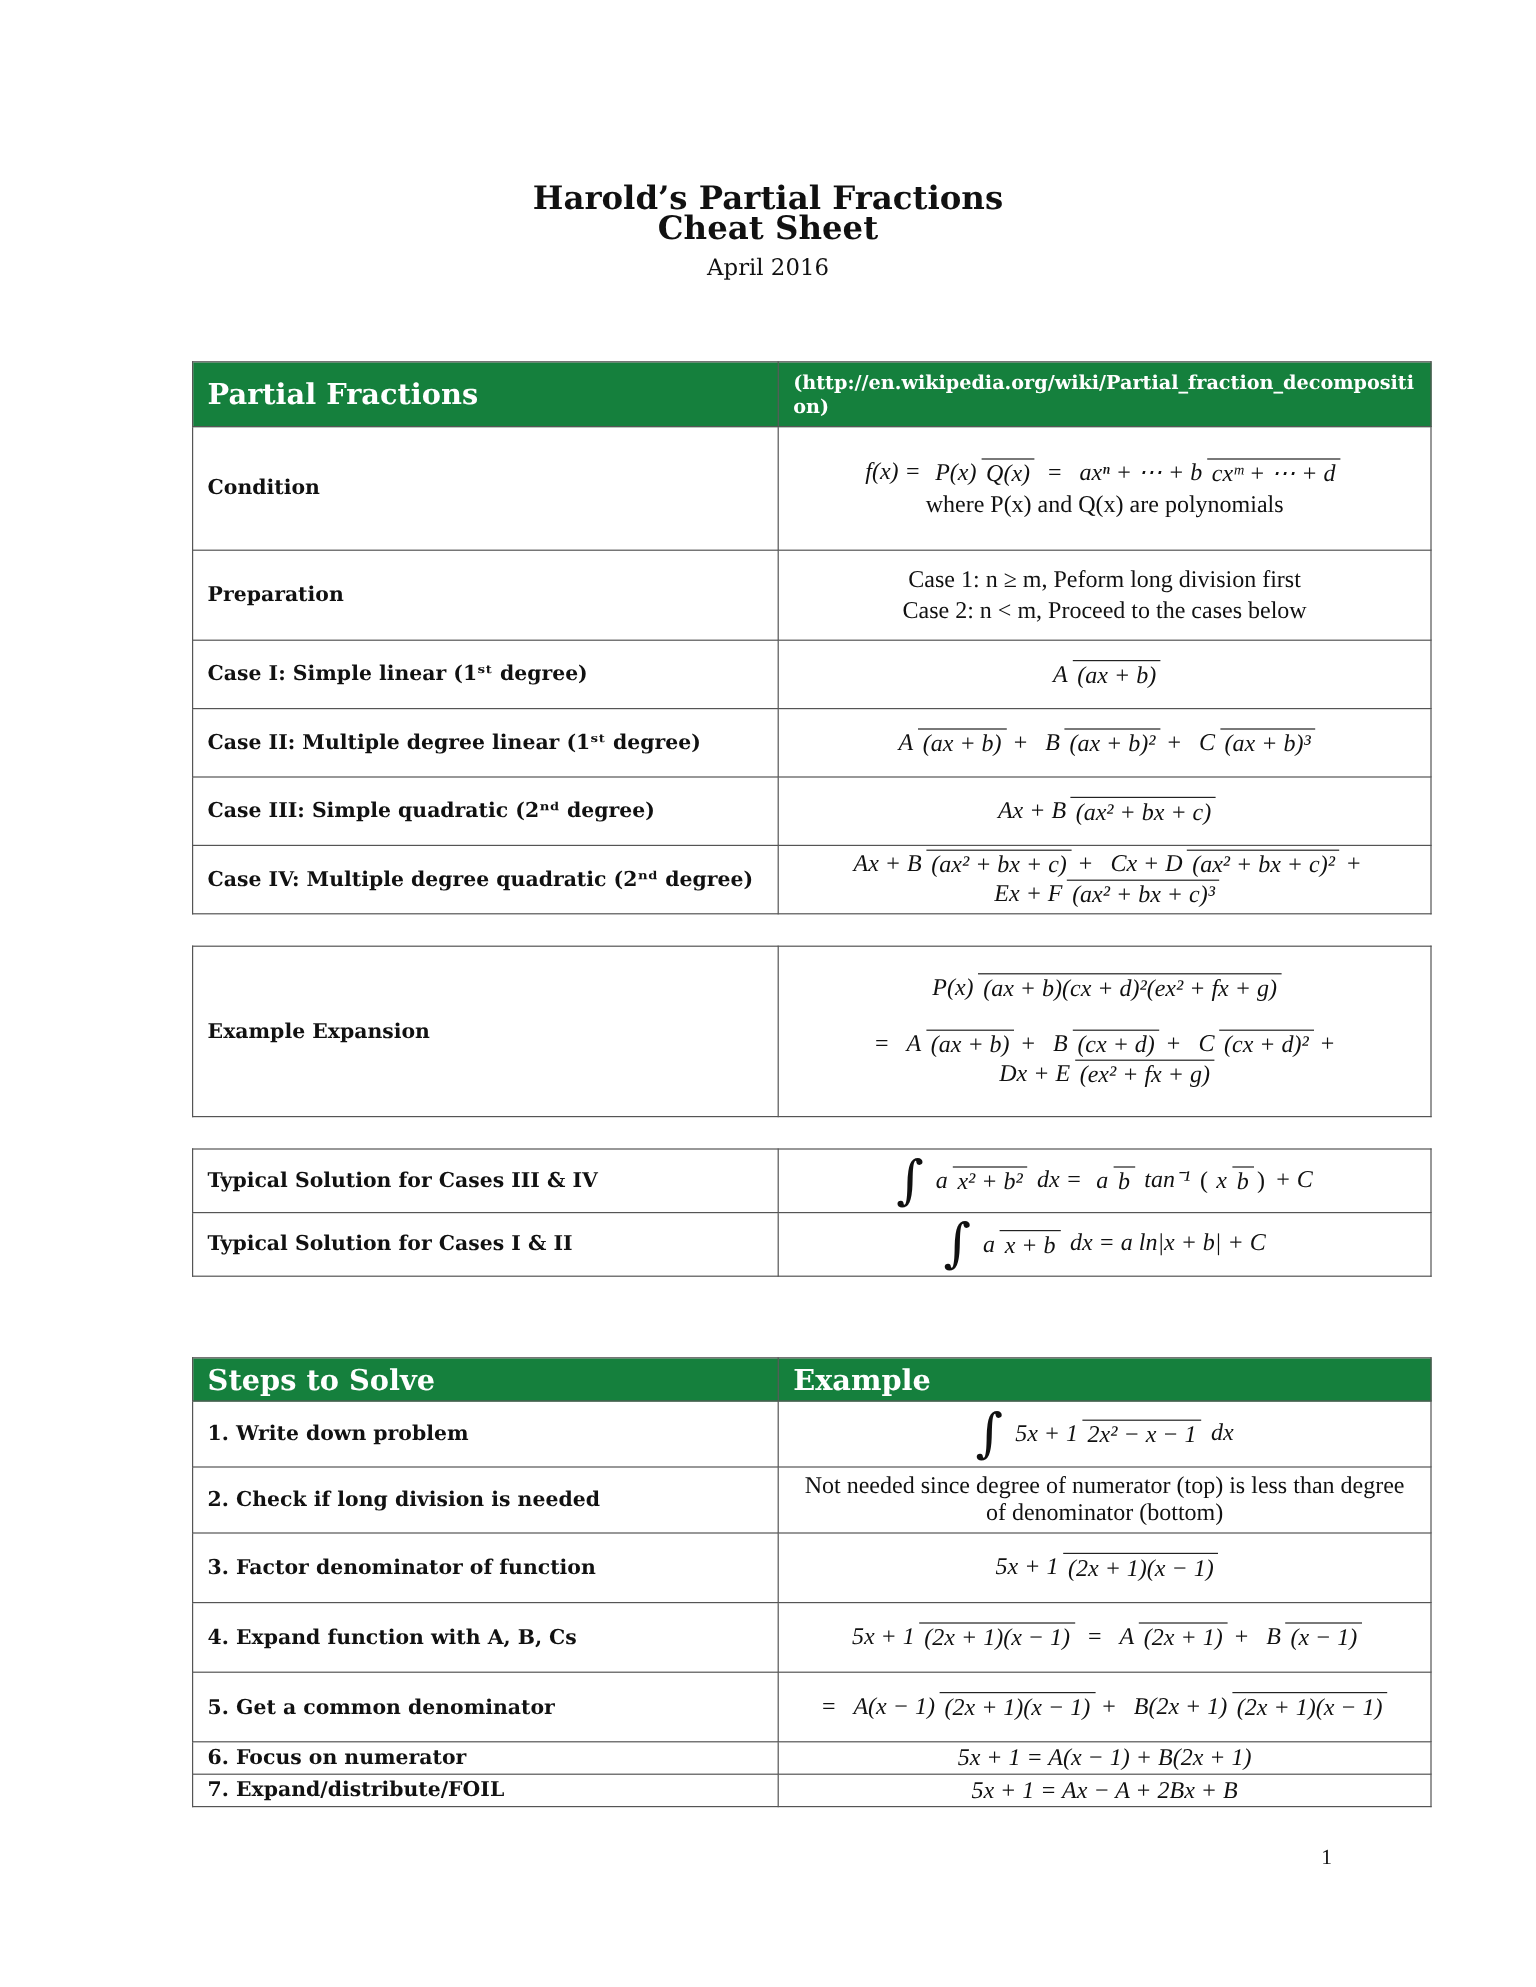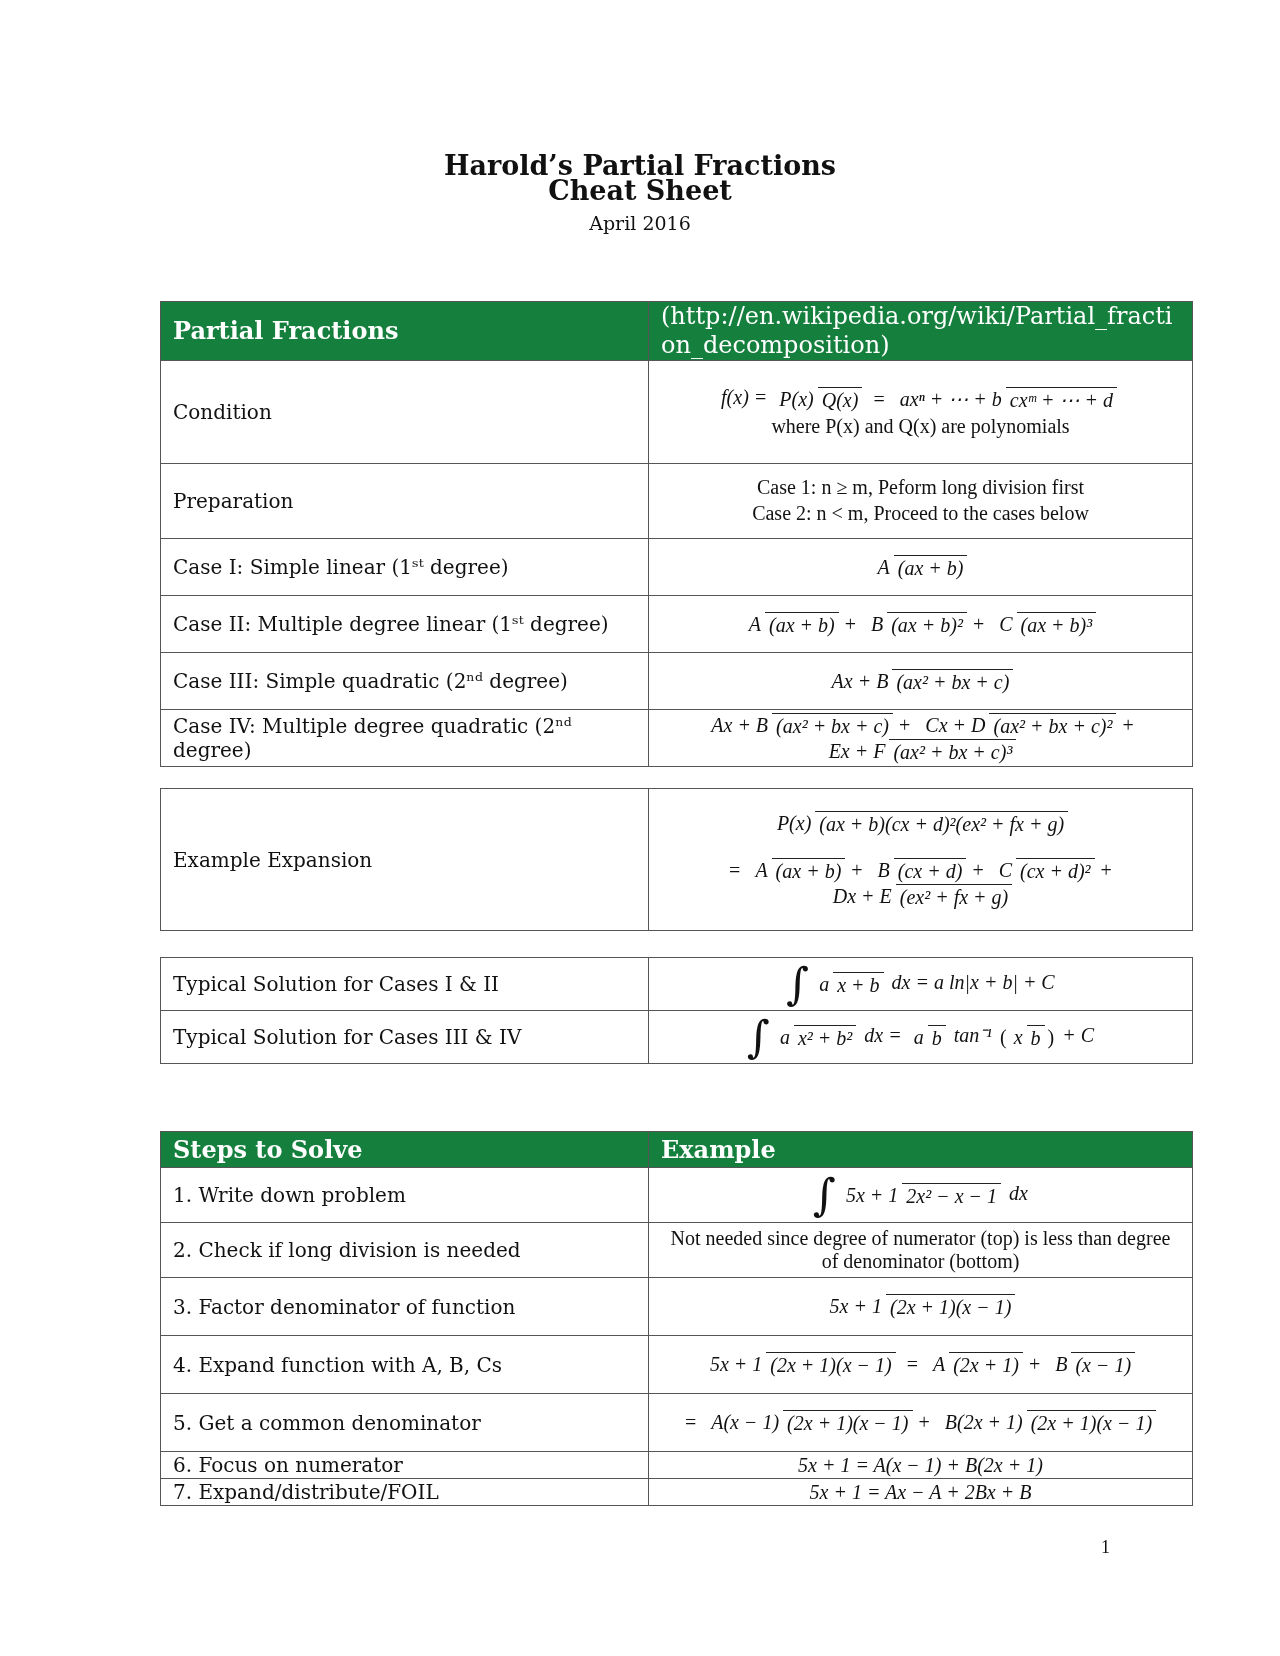--- a/index.html
+++ b/index.html
@@ -6,26 +6,26 @@
   body { width:1280px; height:1656px; position:relative; overflow:hidden;
          font-family:"DejaVu Serif", "Liberation Serif", serif; color:#111; }
   .title { position:absolute; left:0; width:1280px; text-align:center; }
   .t1 { top:150px; font-size:27px; font-weight:bold; }
   .t2 { top:175px; font-size:27px; font-weight:bold; }
   .t3 { top:212px; font-size:19px; }
   .page-num { position:absolute; left:1101px; top:1537px; font-size:18px; font-family:"Liberation Serif", serif; }
 
   table.sheet { position:absolute; left:160px; width:1033px; border-collapse:collapse; table-layout:fixed; }
   table.sheet td { border:1.5px solid #555; padding:0 12px; vertical-align:middle; }
-  td.lbl { width:463px; font-weight:normal; font-size:20px; font-family:"DejaVu Serif", serif; }
+  td.lbl { width:463px; font-weight:bold; font-size:17px; font-family:"DejaVu Serif", serif; }
   td.val { text-align:center; font-family:"Liberation Serif", serif; font-size:20px; font-style:italic; line-height:1.15; padding:0 6px; }
   td.plain { font-style:normal; }
   tr.hdr td { background:#15803d; color:#fff; font-weight:bold; text-align:left; font-family:"DejaVu Serif", serif; }
   tr.hdr td.h1 { font-size:24px; }
-  tr.hdr td.h2 { font-size:24px; font-weight:normal; line-height:1.2; word-break:break-all;margin-left:18px; }
+  tr.hdr td.h2 { font-size:16px; font-weight:bold; line-height:1.2; word-break:break-all;margin-left:18px; }
 
   .frac { display:inline-flex; flex-direction:row; align-items:center; vertical-align:middle; margin:0 3px; }
   .frac .num { padding:0 4px; line-height:1.15; }
   .frac .den { padding:0 4px; border-top:1.5px solid #222; line-height:1.2; }
   .op { font-style:normal; margin:0 3px; vertical-align:middle; }
   .int { font-size:44px; font-style:normal; vertical-align:middle; font-family:"DejaVu Serif", serif; margin-right:-2px; }
   .mono-up { font-style:normal; }
   .line { display:block; margin:3px 0; }
 </style>
 </head>
@@ -152,51 +152,51 @@
             </span>
       </span>
     </td>
   </tr>
 </tbody>
   </table>
 
 <table class="sheet" style="top:957px;">
   <tbody>
       <tr style="height:53px;">
-    <td class="lbl">Typical Solution for Cases I &amp; II</td>
-    <td class="val">
-      <span class="int">∫</span>
-      <span class="frac">
-            <span class="num">a</span>
-            <span class="den">x + b</span>
-          </span>
-      <span>dx = a  ln|x + b| + C</span>
-    </td>
-  </tr>
-  <tr style="height:53px;">
     <td class="lbl">Typical Solution for Cases III &amp; IV</td>
     <td class="val">
       <span class="int">∫</span>
       <span class="frac">
             <span class="num">a</span>
             <span class="den">x² + b²</span>
           </span>
       <span>dx =</span>
       <span class="frac">
             <span class="num">a</span>
             <span class="den">b</span>
           </span>
       <span>tan⁻¹</span>
       <span class="op">(</span><span class="frac" style="margin:0">
             <span class="num">x</span>
             <span class="den">b</span>
           </span><span class="op">)</span>
       <span>+ C</span>
     </td>
   </tr>
+  <tr style="height:53px;">
+    <td class="lbl">Typical Solution for Cases I &amp; II</td>
+    <td class="val">
+      <span class="int">∫</span>
+      <span class="frac">
+            <span class="num">a</span>
+            <span class="den">x + b</span>
+          </span>
+      <span>dx = a  ln|x + b| + C</span>
+    </td>
+  </tr>
 </tbody>
   </table>
 
 <table class="sheet" style="top:1131px;">
   <tbody>
       <tr class="hdr" style="height:36px;">
     <td class="lbl h1">Steps to Solve</td>
     <td class="h1">Example</td>
   </tr>
   <tr style="height:55px;padding-left:26px;">

